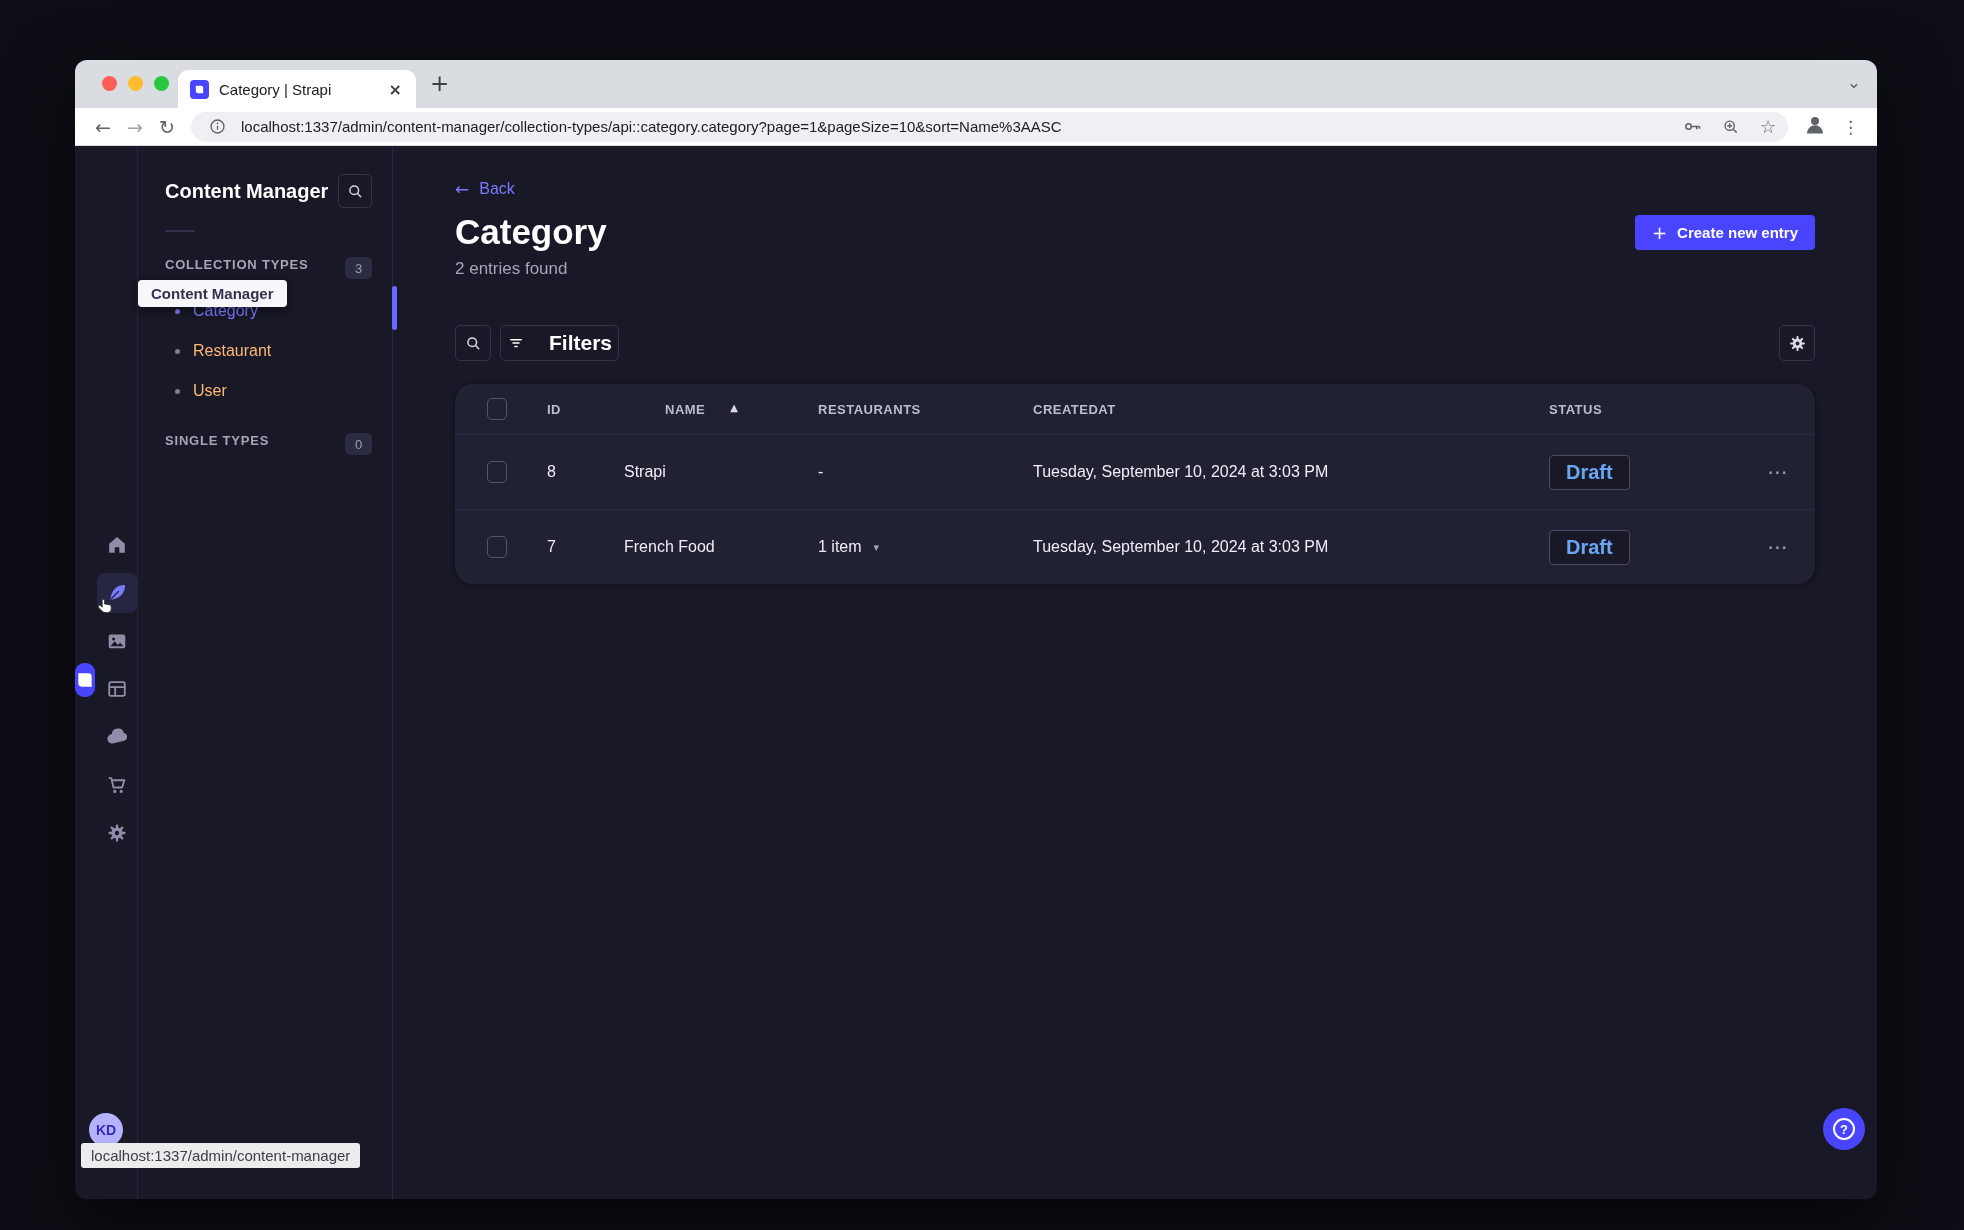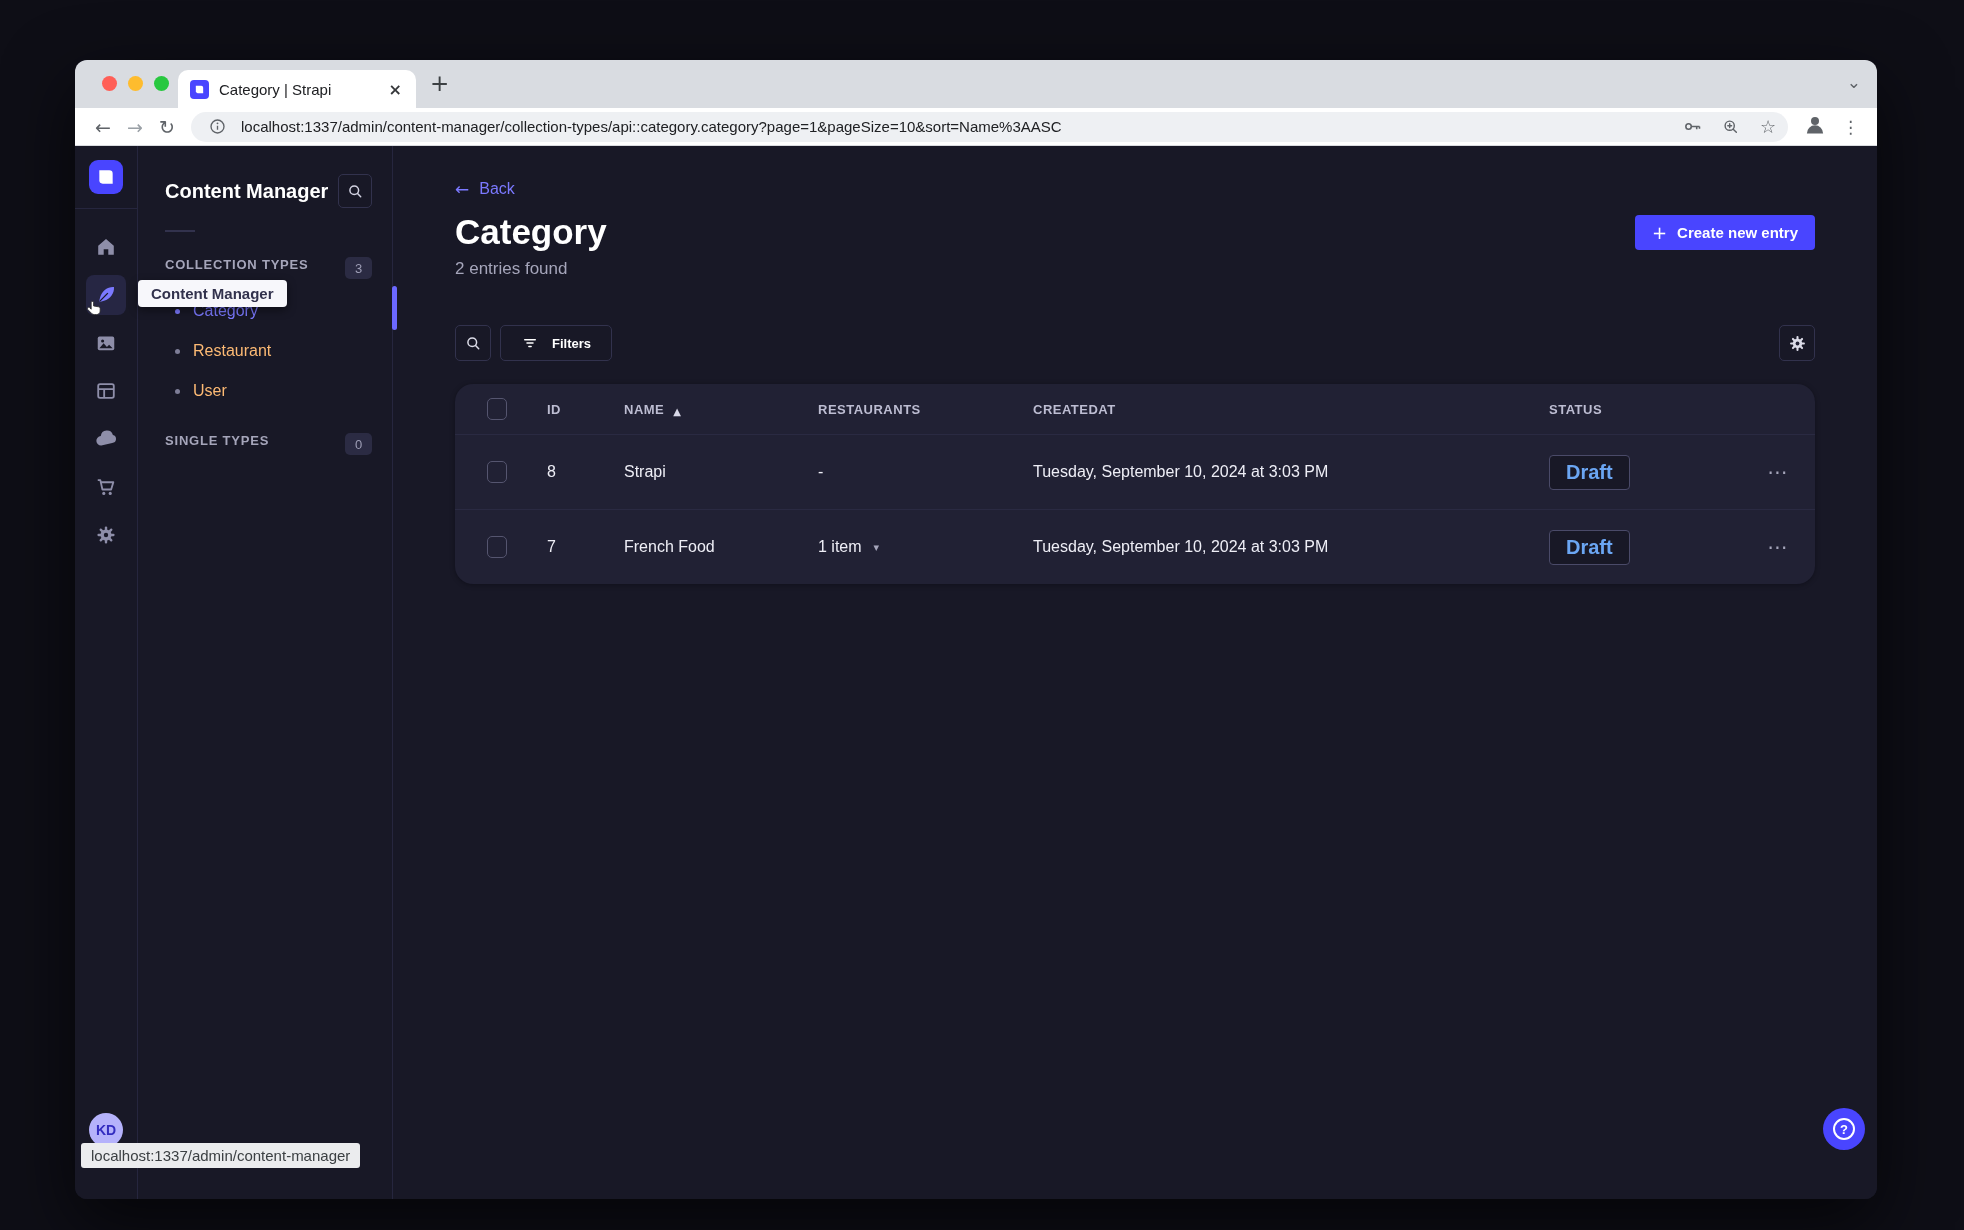--- a/index.html
+++ b/index.html
@@ -37,21 +37,21 @@
   .pill-ic { display:flex; align-items:center; justify-content:center; width:28px; flex:none; }
   .star-ic { font-size:18px; color:#5f6368; }
   .chrome-right { display:flex; align-items:center; gap:8px; padding-left:6px; }
   .menu-dots { font-size:17px; color:#5f6368; padding:0 6px; }
 
   
   .app { position:relative; display:flex; height:1053px; background:#181826; }
 
   
   .rail { width:63px; flex:none; border-right:1px solid #26263e; display:flex;
-    flex-direction:column; align-items:center; padding-top:14px; position:relative; }
+    flex-direction:row; align-items:center; padding-top:14px; position:relative; }
   .logo { width:34px; height:34px; border-radius:9px; background:#4945ff;
     display:flex; align-items:center; justify-content:center; }
   .rail-divider { width:63px; height:1px; background:#26263e; margin-top:14px; }
   .rail-icons { margin-top:18px; display:flex; flex-direction:column; gap:8px; align-items:center; }
   .rail-btn { width:40px; height:40px; border-radius:8px; display:flex; align-items:center;
     justify-content:center; color:#8e8ea9; position:relative; }
   .rail-btn.active { background:#262643; color:#7b79ff; }
   .cursor-hand { position:absolute; left:0px; bottom:-6px; }
   .rail-avatar { position:absolute; bottom:52px; left:50%; transform:translateX(-50%);
     width:34px; height:34px; border-radius:50%; background:#b5b2fb; color:#332dc0;
@@ -90,37 +90,37 @@
   .page-title { font-size:35px; font-weight:700; color:#fff; }
   .create-btn { height:35px; background:#4945ff; border:none; border-radius:4px; color:#fff;
     font-size:15px; font-weight:600; display:flex; align-items:center; gap:10px; padding:0 17px;
     font-family:inherit; }
   .create-plus { font-size:18px; font-weight:400; }
   .subtitle { margin-top:7px; font-size:17px; color:#a5a5ba; }
   .action-row { margin-top:46px; display:flex; align-items:center; gap:9px; }
   .action-btn { height:36px; border:1px solid #32324d; border-radius:5px; background:transparent;
     color:#dcdce8; display:flex; align-items:center; justify-content:center; font-family:inherit; }
   .action-btn.square { width:36px; }
-  .filters-btn { padding:0 20px; gap:13px; font-size:13px; font-weight:600; color:#fff; }
+  .filters-btn { padding:0 6px; gap:24px; font-size:21px; font-weight:600; color:#fff; }
   .spacer { flex:1; }
 
   
   .table { margin-top:23px; background:#212134; border-radius:18px; box-shadow:0 1px 5px rgba(3,3,10,.35); }
   .trow { display:flex; align-items:center; }
   .trow.head { height:50px; }
   .trow.body { height:75px; border-top:1px solid #2a2a42; }
   .col-check{ width:84px; display:flex; justify-content:center; }
   .col-id{ width:77px; padding-left:8px; }
   .col-name{ width:194px; padding-left:8px; }
   .col-rest{ width:215px; padding-left:8px; }
   .col-date{ width:516px; padding-left:8px; }
   .col-status{ width:200px; padding-left:8px; }
   .col-actions{ flex:1; display:flex; justify-content:center; }
   .th { font-size:13px; font-weight:600; letter-spacing:.5px; color:#bdbdd2; }
-  .th-sort { display:flex; align-items:flex-end; gap:9px; width:fit-content; }
+  .th-sort { display:flex; align-items:flex-start; gap:25px; width:fit-content;margin-left:41px; }
   .sort-caret { font-size:10px; color:#d8d8e8; }
   .cell { font-size:16px; color:#eeeef6; }
   .checkbox { width:20px; height:22px; border:1px solid #55556f; border-radius:5px; background:transparent; }
   .rest-cell { display:flex; align-items:center; gap:12px; width:fit-content; }
   .caret-down { font-size:11px; color:#a5a5ba; }
   .draft-badge { display:inline-flex; align-items:center; height:35px; padding:0 16px;
     border:1px solid #4a4a68; border-radius:4px; background:#181826;
     color:#6ba6f3; font-size:20px; font-weight:700; }
   .more-dots { font-size:20px; color:#a5a5ba; letter-spacing:1px; }
 

